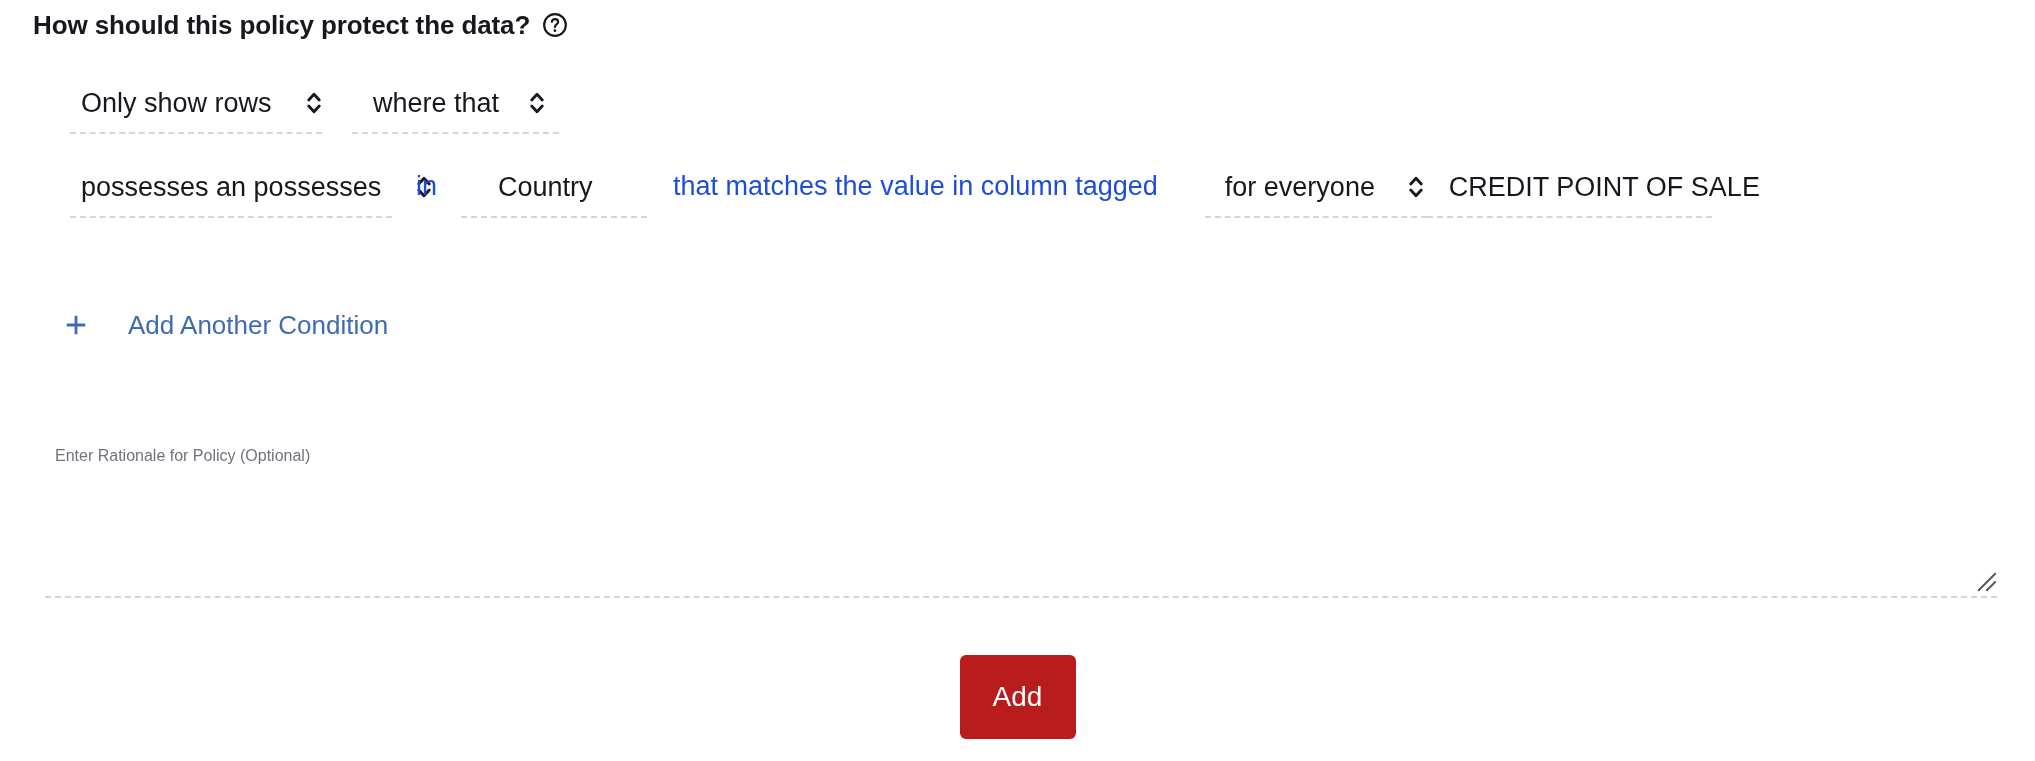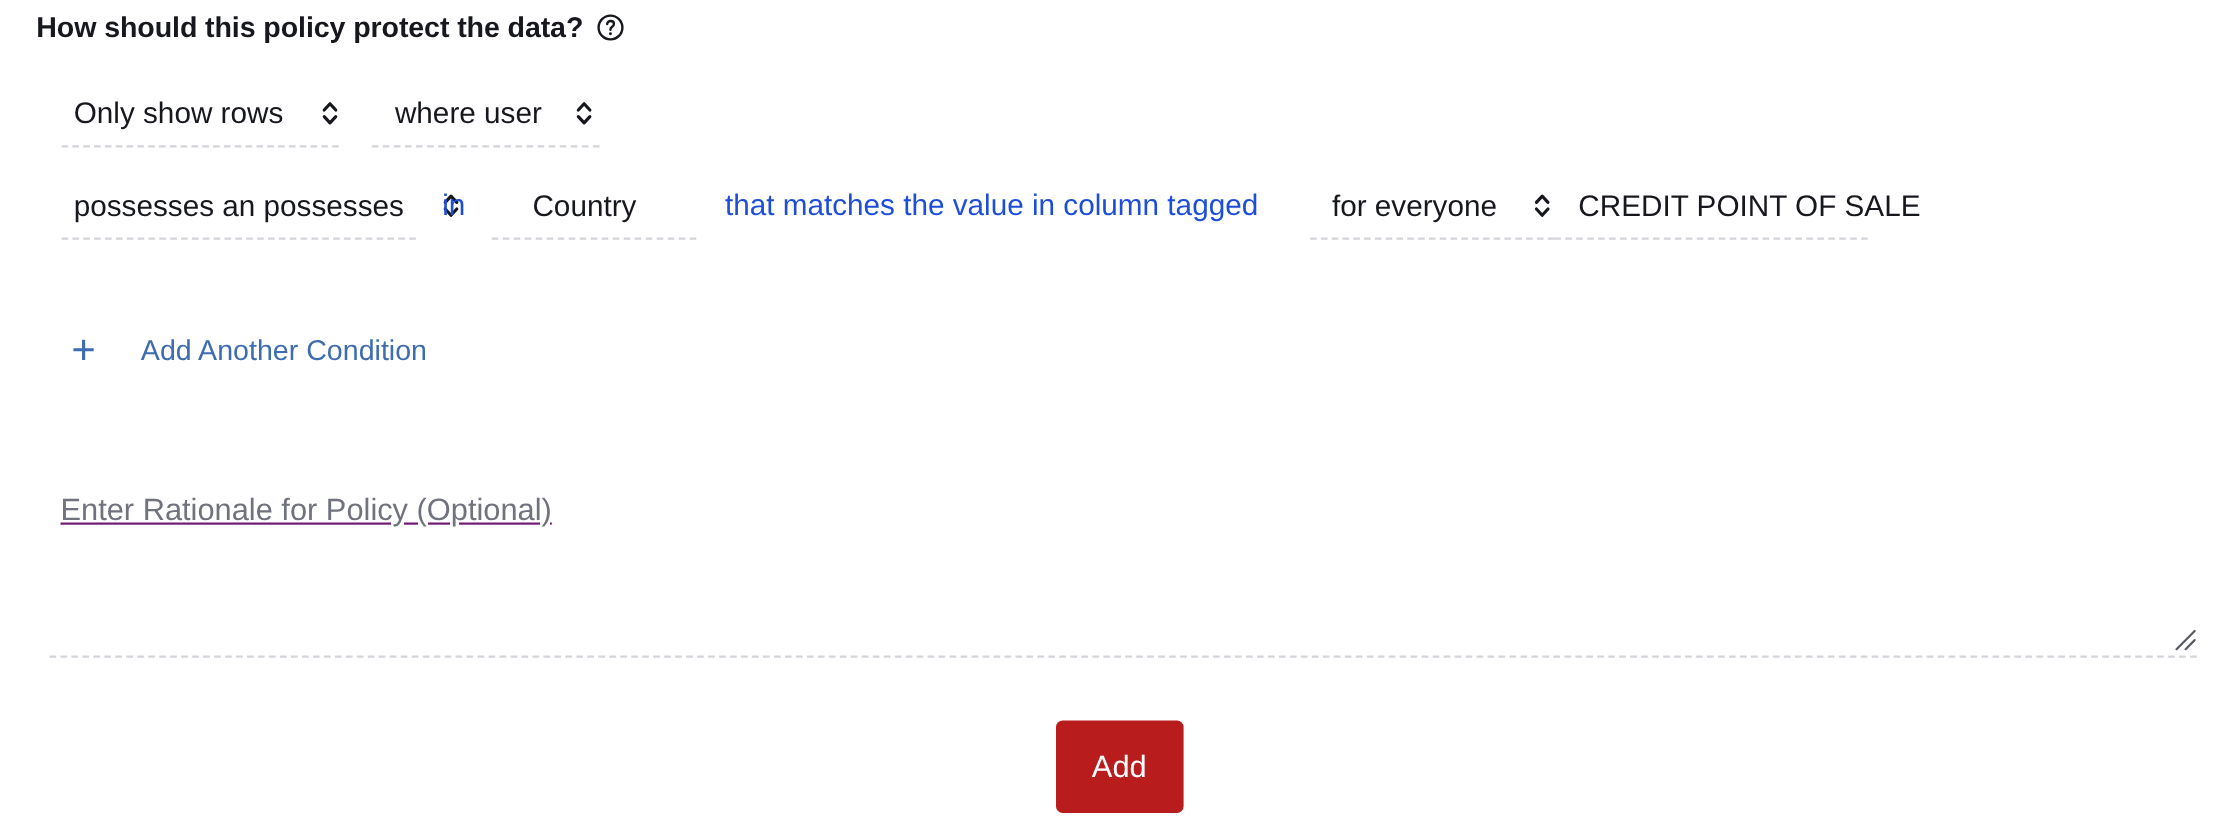--- a/index.html
+++ b/index.html
@@ -50,21 +50,21 @@
   .condition-builder {
     position: absolute;
     left: 0;
     top: 62px;
     width: 2035px;
   }
   .condition-row {
     display: flex;
     align-items: flex-end;
     flex-wrap: nowrap;
-    padding-left: 56px;
+    padding-left: 70px;
   }
   .condition-row.row-1 { height: 72px; }
   .condition-row.row-2 { height: 84px; }
 
   
   .field {
     display: flex;
     align-items: center;
     justify-content: flex-start;
     border-bottom: 2px dashed #d3d5da;
@@ -119,21 +119,21 @@
   .field-subject .chevrons  { margin-left: 29px; }
   .field-operator .chevrons { margin-left: 34px; }
   .field-scope .chevrons    { margin-left: 32px; }
 
   
   .add-condition {
     position: absolute;
     left: 63px;
     top: 298px;
     display: flex;
-    align-items: center;
+    align-items: flex-end;
     height: 40px;
     cursor: pointer;
   }
   .plus-icon {
     width: 26px;
     height: 26px;
     display: block;
   }
   .add-condition-label {
     margin-left: 39px;
@@ -154,25 +154,24 @@
   .rationale-input {
     width: 100%;
     height: 100%;
     box-sizing: border-box;
     border: none;
     border-bottom: 2px dashed #d3d5da;
     outline: none;
     background: transparent;
     resize: none;
     font-family: "Liberation Sans", sans-serif;
-    font-size: 28px;
+    font-size: 16px;
     color: #701a75;
     padding: 14px 0 0 10px;
     line-height: 1.25;
-    text-decoration: underline;
   }
   .rationale-input::placeholder {
     color: #70737d;
     opacity: 1;
   }
   .resize-grip {
     position: absolute;
     right: 0px;
     bottom: 6px;
     width: 22px;
@@ -227,21 +226,21 @@
         <span class="field-label">Only show rows</span>
         <span style="display:flex;">
           <svg class="chevrons" viewBox="0 0 12 20" fill="none" aria-hidden="true">
             <path d="M2.5 8 L6 4.2 L9.5 8" stroke="#16181d" stroke-width="1.9" stroke-linecap="round" stroke-linejoin="round"></path>
             <path d="M2.5 12 L6 15.8 L9.5 12" stroke="#16181d" stroke-width="1.9" stroke-linecap="round" stroke-linejoin="round"></path>
           </svg>
         </span>
       </div>
 
       <div class="field field-subject">
-        <span class="field-label">where user</span>
+        <span class="field-label">where that</span>
         <span style="display:flex;">
           <svg class="chevrons" viewBox="0 0 12 20" fill="none" aria-hidden="true">
             <path d="M2.5 8 L6 4.2 L9.5 8" stroke="#16181d" stroke-width="1.9" stroke-linecap="round" stroke-linejoin="round"></path>
             <path d="M2.5 12 L6 15.8 L9.5 12" stroke="#16181d" stroke-width="1.9" stroke-linecap="round" stroke-linejoin="round"></path>
           </svg>
         </span>
       </div>
 
     </div>
 

